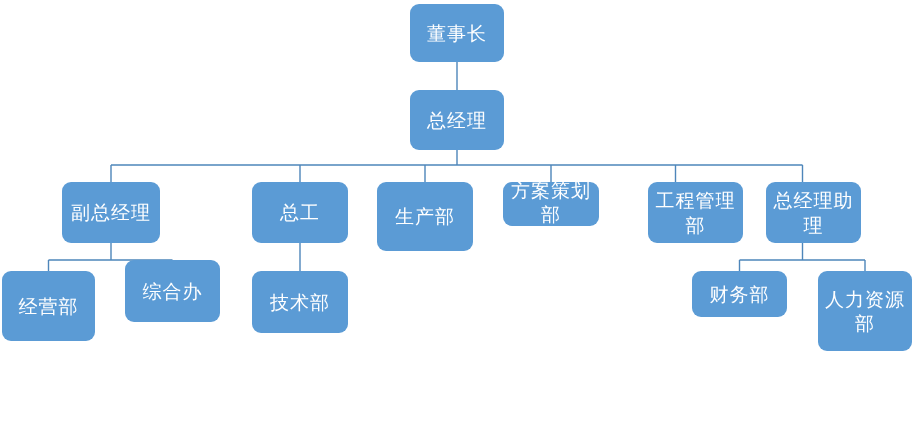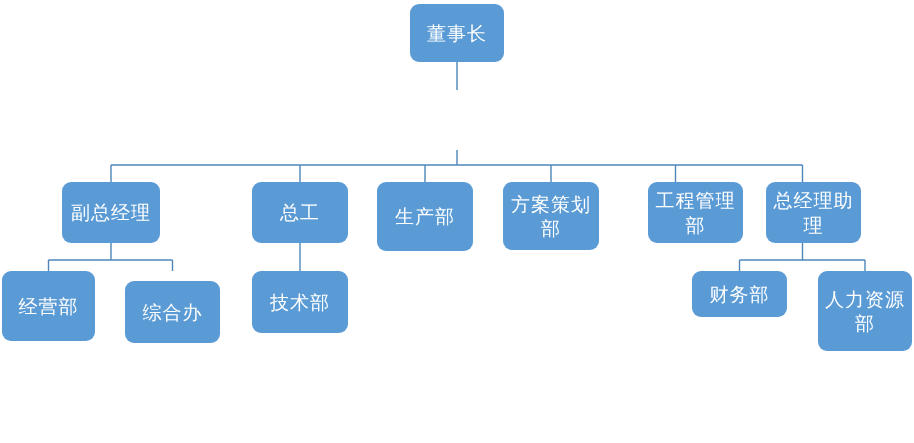--- a/index.html
+++ b/index.html
@@ -41,43 +41,44 @@
     line-height: 1.28;
     padding: 2px 6px;
     letter-spacing: 1px;
   }
   
   .n0  { left: 410px; top: 4px;   width: 94px; height: 58px; }
   .n1  { left: 410px; top: 90px;  width: 94px; height: 60px; }
   .n2  { left: 62px;  top: 182px; width: 98px; height: 61px; }
   .n3  { left: 252px; top: 182px; width: 96px; height: 61px; }
   .n4  { left: 377px; top: 182px; width: 96px; height: 69px; }
-  .n5  { left: 503px; top: 182px; width: 96px; height: 68px; }
+  .n5  { left: 503px; top: 182px; width: 96px; height: 44px; font-family: Liberation Mono, monospace; }
   .n6  { left: 648px; top: 182px; width: 95px; height: 61px; }
   .n7  { left: 755px; top: 182px; width: 95px; height: 61px; margin-left: 11px; }
   .n8  { left: 2px;   top: 271px; width: 93px; height: 70px; }
-  .n9  { left: 125px; top: 281px; width: 95px; height: 62px; }
+  .n9  { left: 125px; top: 260px; width: 95px; height: 62px; }
   .n10 { left: 252px; top: 271px; width: 96px; height: 62px; }
   .n11 { left: 692px; top: 271px; width: 95px; height: 46px; }
   .n12 { left: 818px; top: 271px; width: 94px; height: 80px; }
 </style>
 </head>
 <body>
 
 <div class="canvas">
 
   <svg class="connectors" width="914" height="443" viewBox="0 0 914 443" aria-hidden="true">
     <path d="M457 62 V90"></path>
     <path d="M457 150 V165 M111 165 H802.5 M111 165 V182 M300 165 V182 M425 165 V182 M551 165 V182 M675.5 165 V182 M802.5 165 V182"></path>
     <path d="M111 243 V260 M48.5 260 H172.5 M48.5 260 V271 M172.5 260 V271"></path>
     <path d="M300 243 V271"></path>
     <path d="M802.5 243 V260 M739.5 260 H865 M739.5 260 V271 M865 260 V271"></path>
   </svg>
 
   <div class="node n0">董事长</div>
+  <div class="node n1">总经理</div>
   <div class="node n2">副总经理</div>
   <div class="node n3">总工</div>
   <div class="node n4">生产部</div>
   <div class="node n5">方案策划部</div>
   <div class="node n6">工程管理部</div>
   <div class="node n7">总经理助理</div>
   <div class="node n8">经营部</div>
   <div class="node n9">综合办</div>
   <div class="node n10">技术部</div>
   <div class="node n11">财务部</div>

